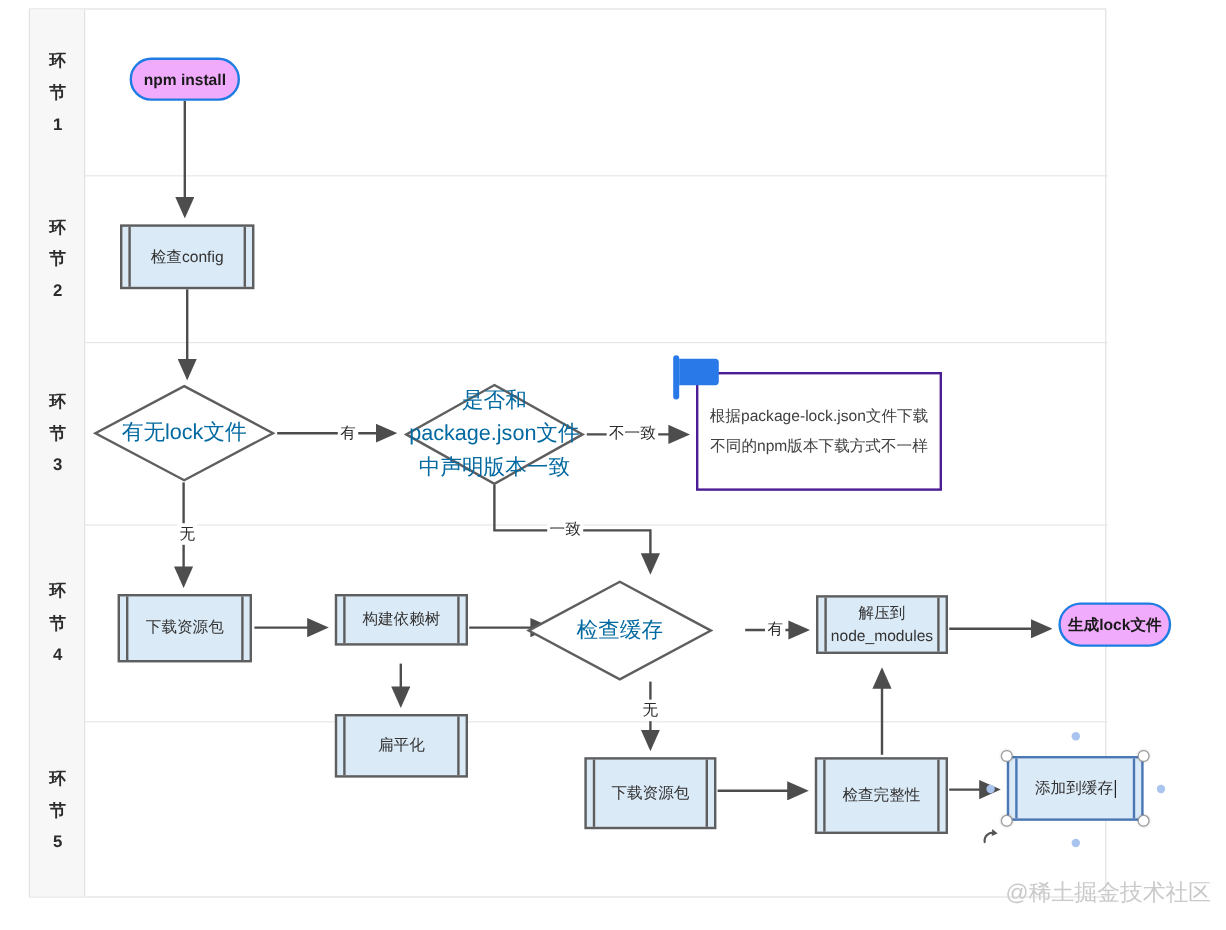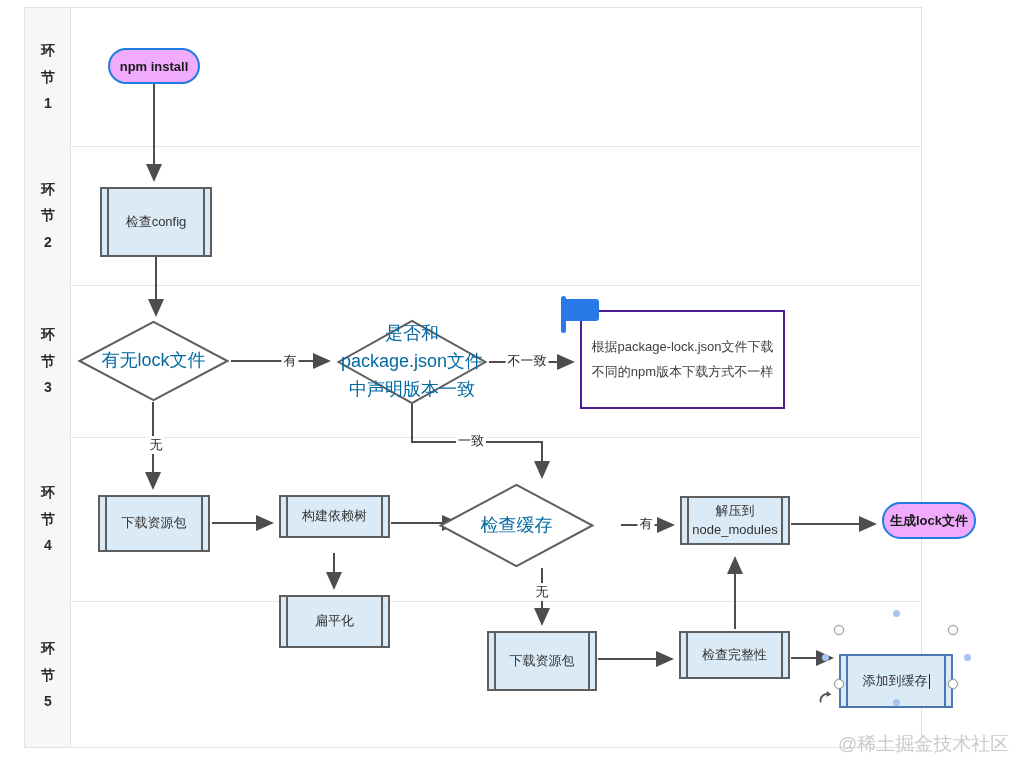--- a/index.html
+++ b/index.html
@@ -19,21 +19,21 @@
   .hline{position:absolute;left:0;width:898px;height:1px;background:#e6e6e6;}
   
   .ml{white-space:pre-line;}
   
   .proc{position:absolute;background:#dbeaf7;border:2px solid #5e5e5e;box-sizing:border-box;
     display:flex;align-items:center;justify-content:center;text-align:center;
     font-size:13px;color:#333;line-height:1.45;}
   .proc::before,.proc::after{content:"";position:absolute;top:0;bottom:0;width:2px;background:#5e5e5e;}
   .proc::before{left:5px;} .proc::after{right:5px;}
   
-  .proc.selected{border-color:#4b77b5;margin-top:24px;}
+  .proc.selected{border-color:#4b77b5;}
   .proc.selected::before,.proc.selected::after{background:#4b77b5;}
   
   .stadium{position:absolute;background:#f0abfc;border:2px solid #1e7ce2;border-radius:19px;
     box-sizing:border-box;display:flex;align-items:center;justify-content:center;
     font-size:13px;font-weight:bold;color:#1a1a1a;}
   
   .dia{position:absolute;}
   .dia svg{position:absolute;left:0;top:0;width:100%;height:100%;overflow:visible;}
   .dia .txt{position:absolute;inset:0;display:flex;align-items:center;justify-content:center;
     text-align:center;font-size:18px;color:#0369a1;line-height:1.55;}
@@ -119,21 +119,21 @@
       <polyline points="598,659 671,659"></polyline>
       <polyline points="791,658 831,658"></polyline>
       <polyline points="735,629 735,559"></polyline>
     </g>
   </svg>
 
   <div class="stadium" style="left:108px;top:48px;width:92px;height:36px">
     <span>npm install</span>
   </div>
 
-  <div class="proc" style="left:100px;top:187px;width:112px;height:70px">
+  <div class="proc" style="left:100px;top:187px;width:112px;height:54px">
     <span>检查config</span>
   </div>
 
   <div class="dia" style="left:78px;top:321px;width:151px;height:80px">
     <svg viewBox="0 0 100 100" preserveAspectRatio="none">
       <polygon points="50,1 99,50 50,99 1,50" fill="#ffffff" stroke="#5e5e5e" stroke-width="2" vector-effect="non-scaling-stroke"></polygon>
     </svg>
     <div class="txt ml">有无lock文件</div>
   </div>
 
@@ -179,21 +179,21 @@
   </div>
 
   <div class="proc" style="left:279px;top:595px;width:111px;height:53px">
     <span>扁平化</span>
   </div>
 
   <div class="proc" style="left:487px;top:631px;width:110px;height:60px">
     <span>下载资源包</span>
   </div>
 
-  <div class="proc" style="left:679px;top:631px;width:111px;height:48px">
+  <div class="proc" style="left:679px;top:631px;width:111px;height:64px">
     <span>检查完整性</span>
   </div>
 
   <div class="proc selected" style="left:839px;top:630px;width:114px;height:54px">
     <span>添加到缓存</span>
       <span class="caret"></span>
   </div>
 
   <div class="handle" style="left:834px;top:625px"></div>
   <div class="handle" style="left:948px;top:625px"></div>

